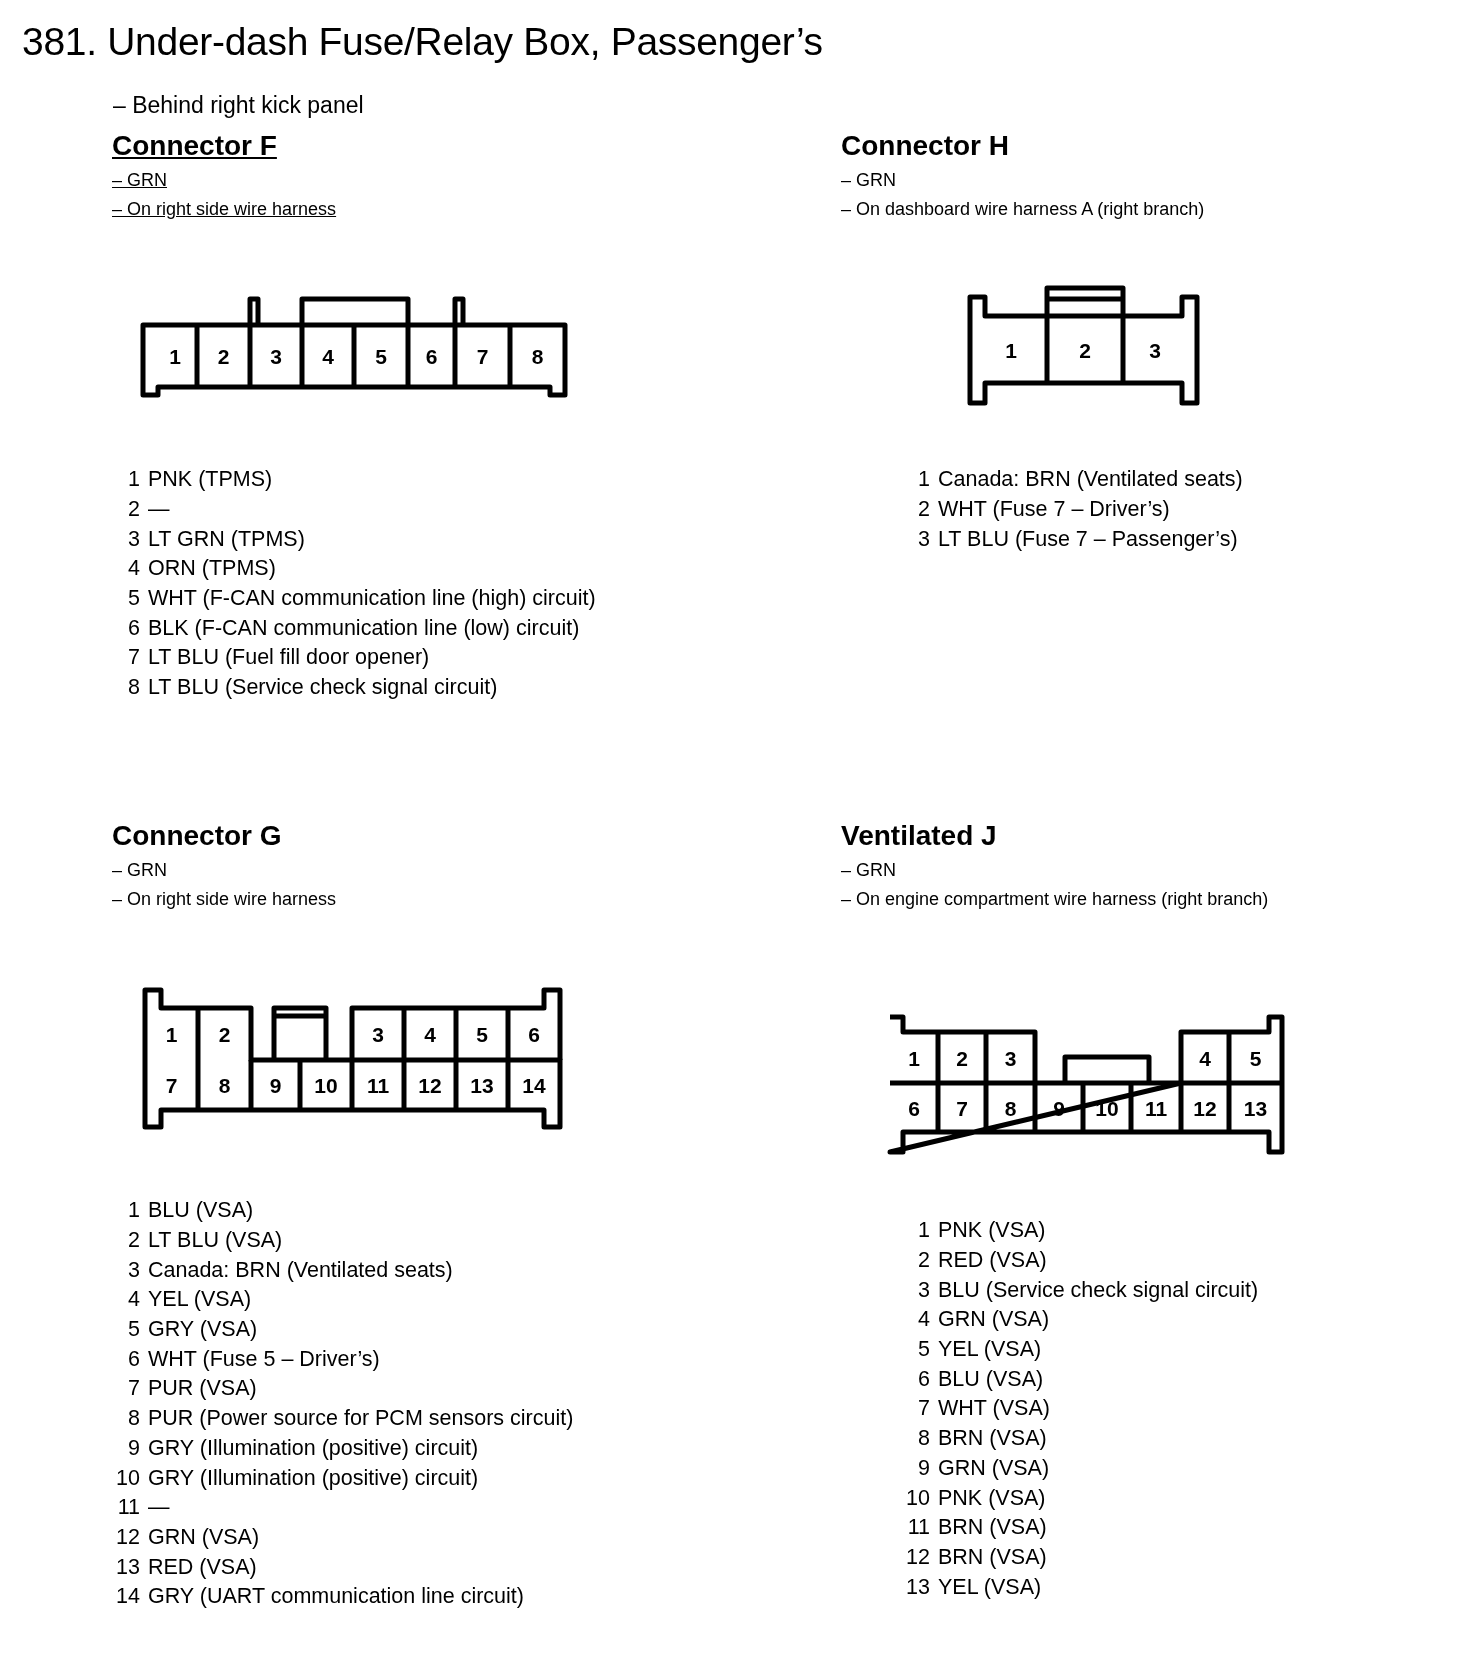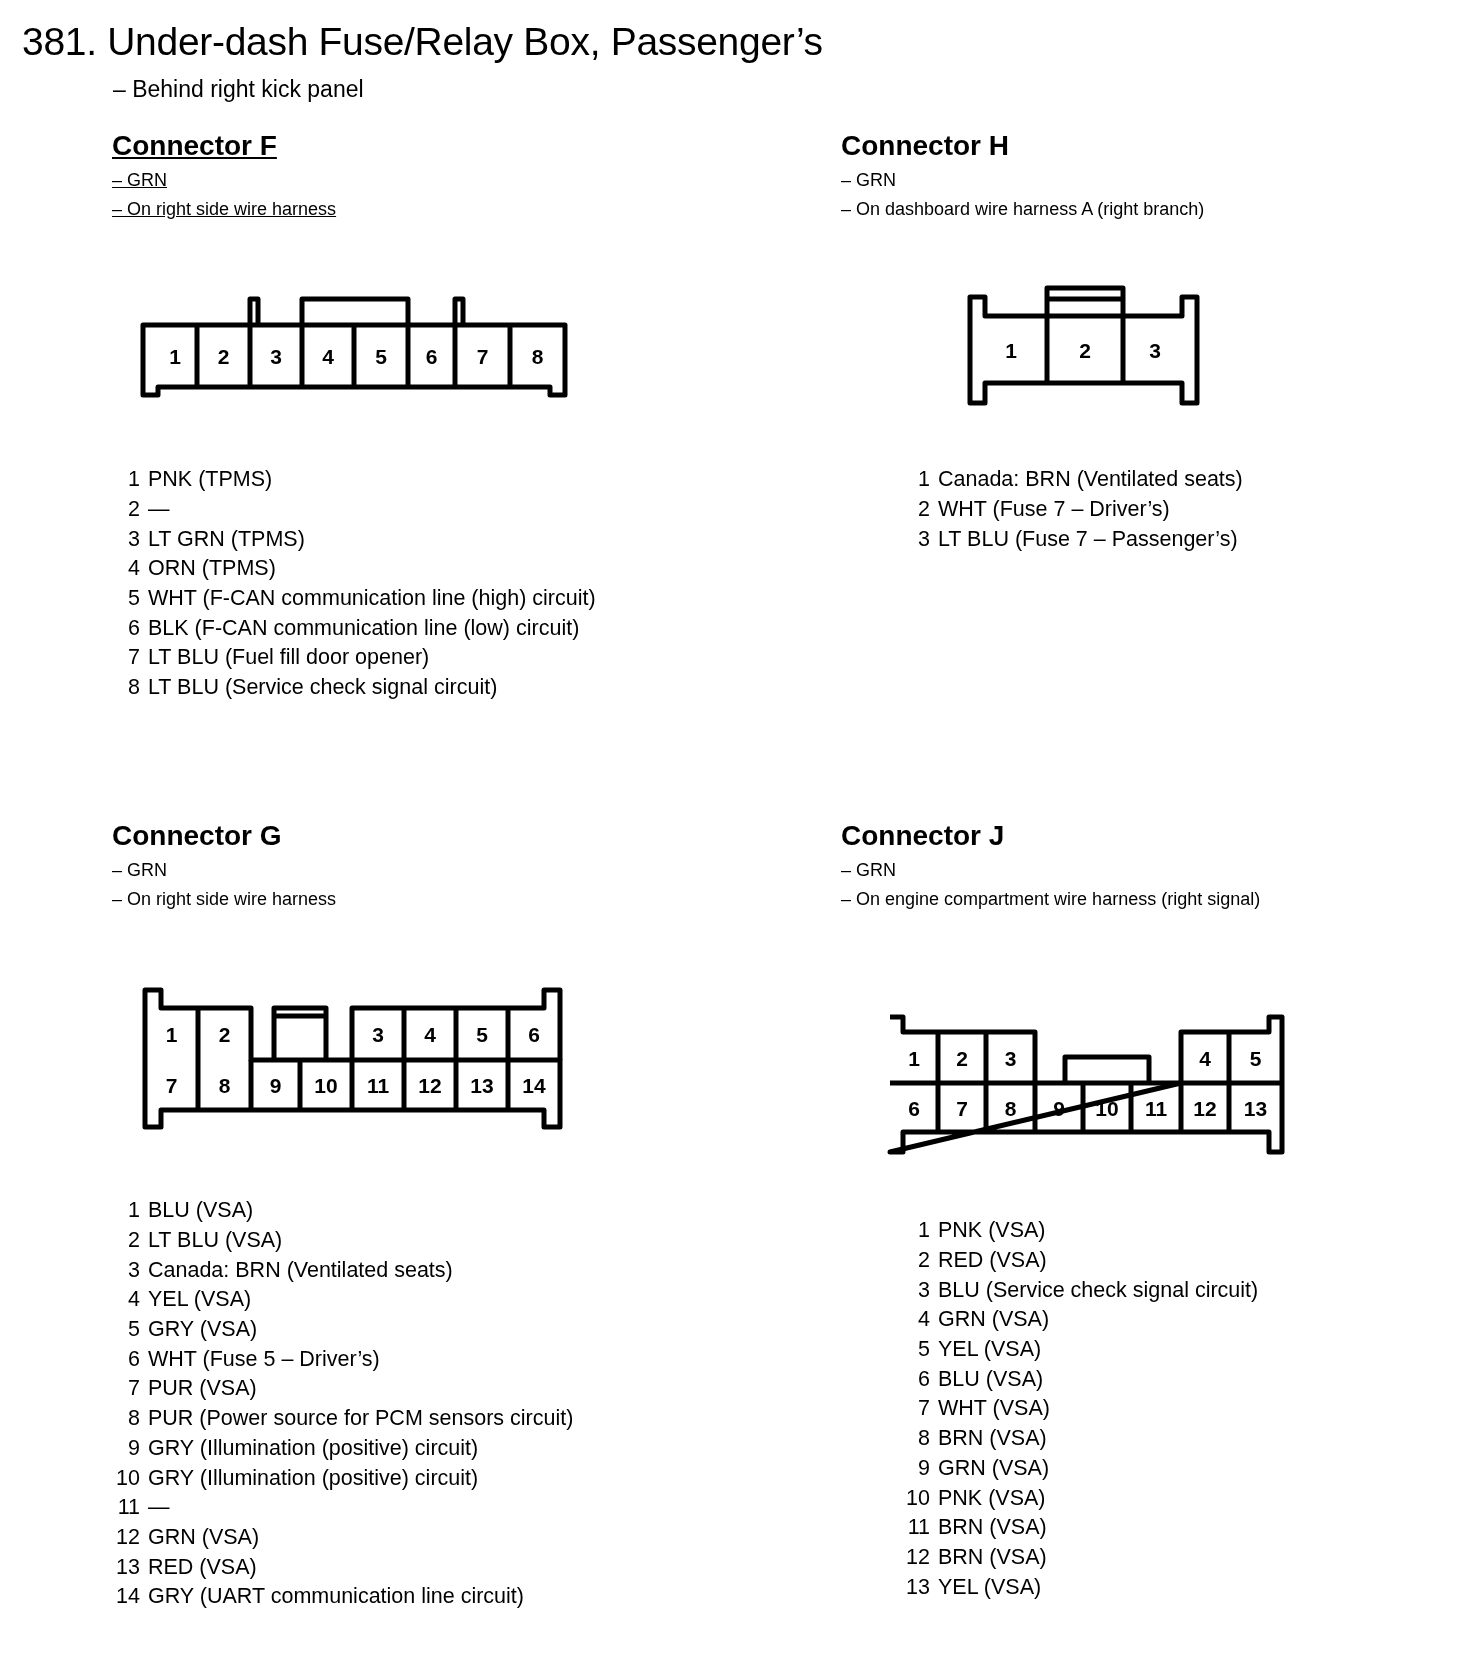--- a/index.html
+++ b/index.html
@@ -6,21 +6,21 @@
   body {
     width: 1472px; height: 1674px; position: relative; overflow: hidden;
     font-family: "Liberation Sans", sans-serif; color: #000;
   }
   .page-title {
     position: absolute; left: 22px; top: 20px;
     font-size: 39px; font-weight: normal; letter-spacing: -0.3px;
     white-space: nowrap;
   }
   .page-subtitle {
-    position: absolute; left: 113px; top: 76px;
+    position: absolute; left: 113px; top: 92px;
     font-size: 23px; white-space: nowrap;
   }
   .section { position: absolute; }
   .sec-title { font-size: 28px; font-weight: bold; white-space: nowrap; margin: 0 0 4px 0; }
   .sec-line { font-size: 18px; white-space: nowrap; line-height: 29px; }
   .connector-svg { position: absolute; overflow: visible; }
   .connector-svg .outline { fill: none; stroke: #000; stroke-width: 5; stroke-linejoin: round; }
   .connector-svg .pin-label { font-family: "Liberation Sans", sans-serif; font-weight: bold; font-size: 21px; text-anchor: middle; dominant-baseline: central; }
   .pin-list { position: absolute; font-size: 21.5px; }
   .pin-row { display: flex; height: 29.7px; align-items: center; white-space: nowrap; }
@@ -45,23 +45,23 @@
   <div class="sec-line">– On dashboard wire harness A (right branch)</div>
 </div>
 
 <div class="section" style="left:112px; top:820px;">
   <div class="sec-title">Connector G</div>
   <div class="sec-line">– GRN</div>
   <div class="sec-line">– On right side wire harness</div>
 </div>
 
 <div class="section" style="left:841px; top:820px;">
-  <div class="sec-title">Connector J</div>
+  <div class="sec-title">Ventilated J</div>
   <div class="sec-line">– GRN</div>
-  <div class="sec-line">– On engine compartment wire harness (right signal)</div>
+  <div class="sec-line">– On engine compartment wire harness (right branch)</div>
 </div>
 
 <svg class="connector-svg" style="left:138px; top:290px;" width="440" height="110" viewBox="0 0 440 110">
   <path class="outline" d="M5,35 L427,35 L427,105 L412,105 L412,97 L20,97 L20,105 L5,105 Z"></path>
 
   <path class="outline" d="M112,35 L112,9 L120,9 L120,35"></path>
   <path class="outline" d="M164,35 L164,9 L270,9 L270,35"></path>
   <path class="outline" d="M317,35 L317,9 L325,9 L325,35"></path>
 
   <g id="f-dividers">

